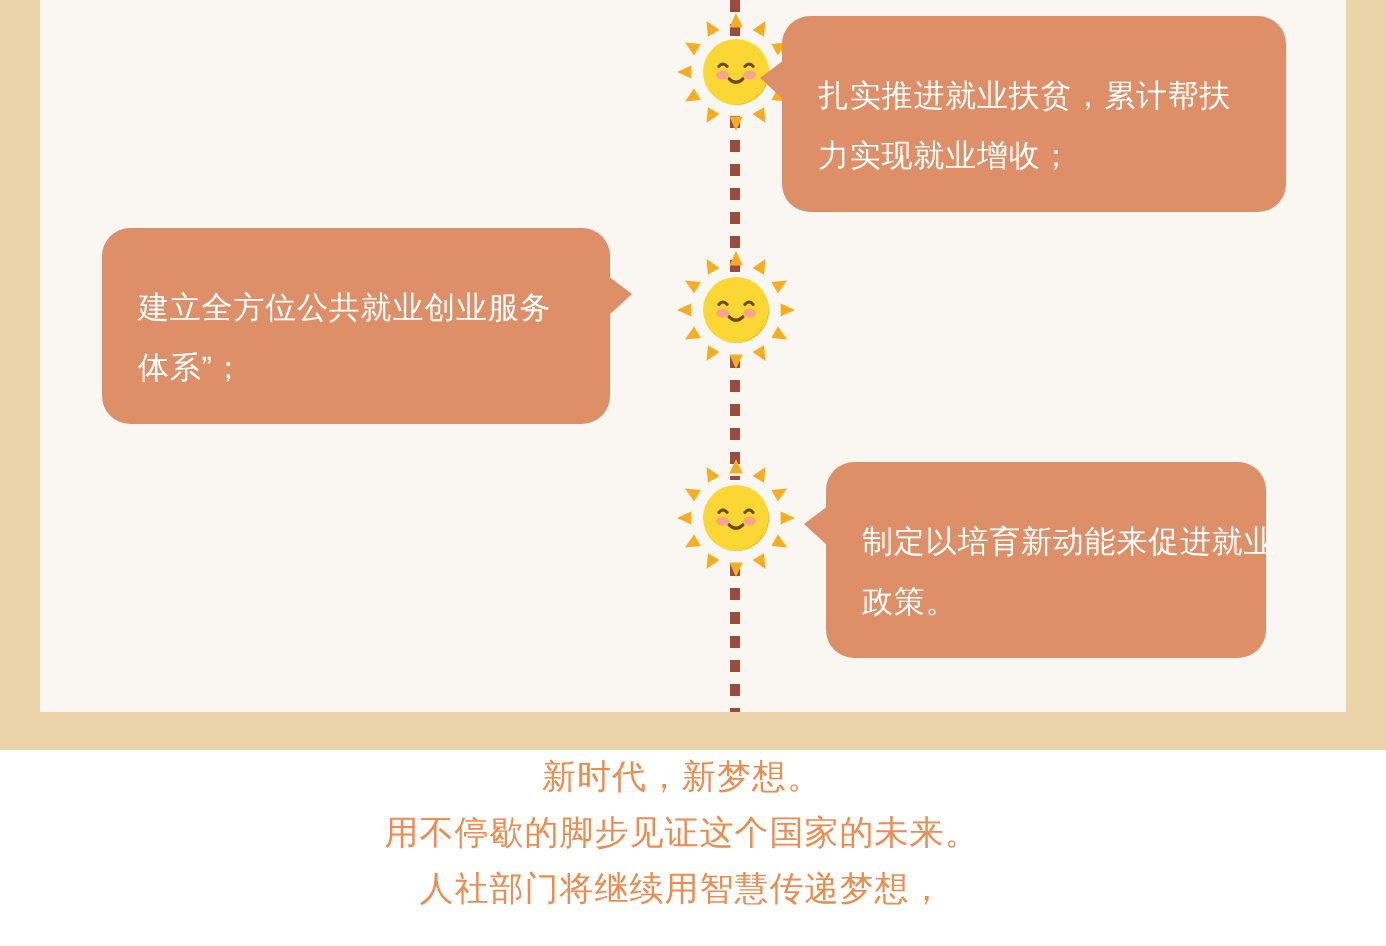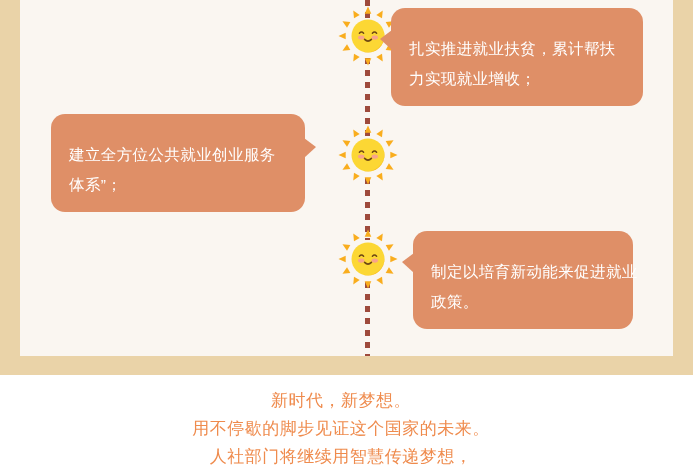--- a/index.html
+++ b/index.html
@@ -104,21 +104,21 @@
 
   
   #closing-statement {
     position: absolute;
     left: 0;
     top: 375px;
     width: 682px;
     height: 98px;
     background: #ffffff;
     text-align: center;
-    padding-top: 12px;
+    padding-top: 0;
     box-sizing: border-box;
   }
   #closing-statement .closing-line {
     display: block;
     color: #ef8b4d;
     font-size: 17px;
     line-height: 28px;
     letter-spacing: 0.5px;
   }
 </style>

